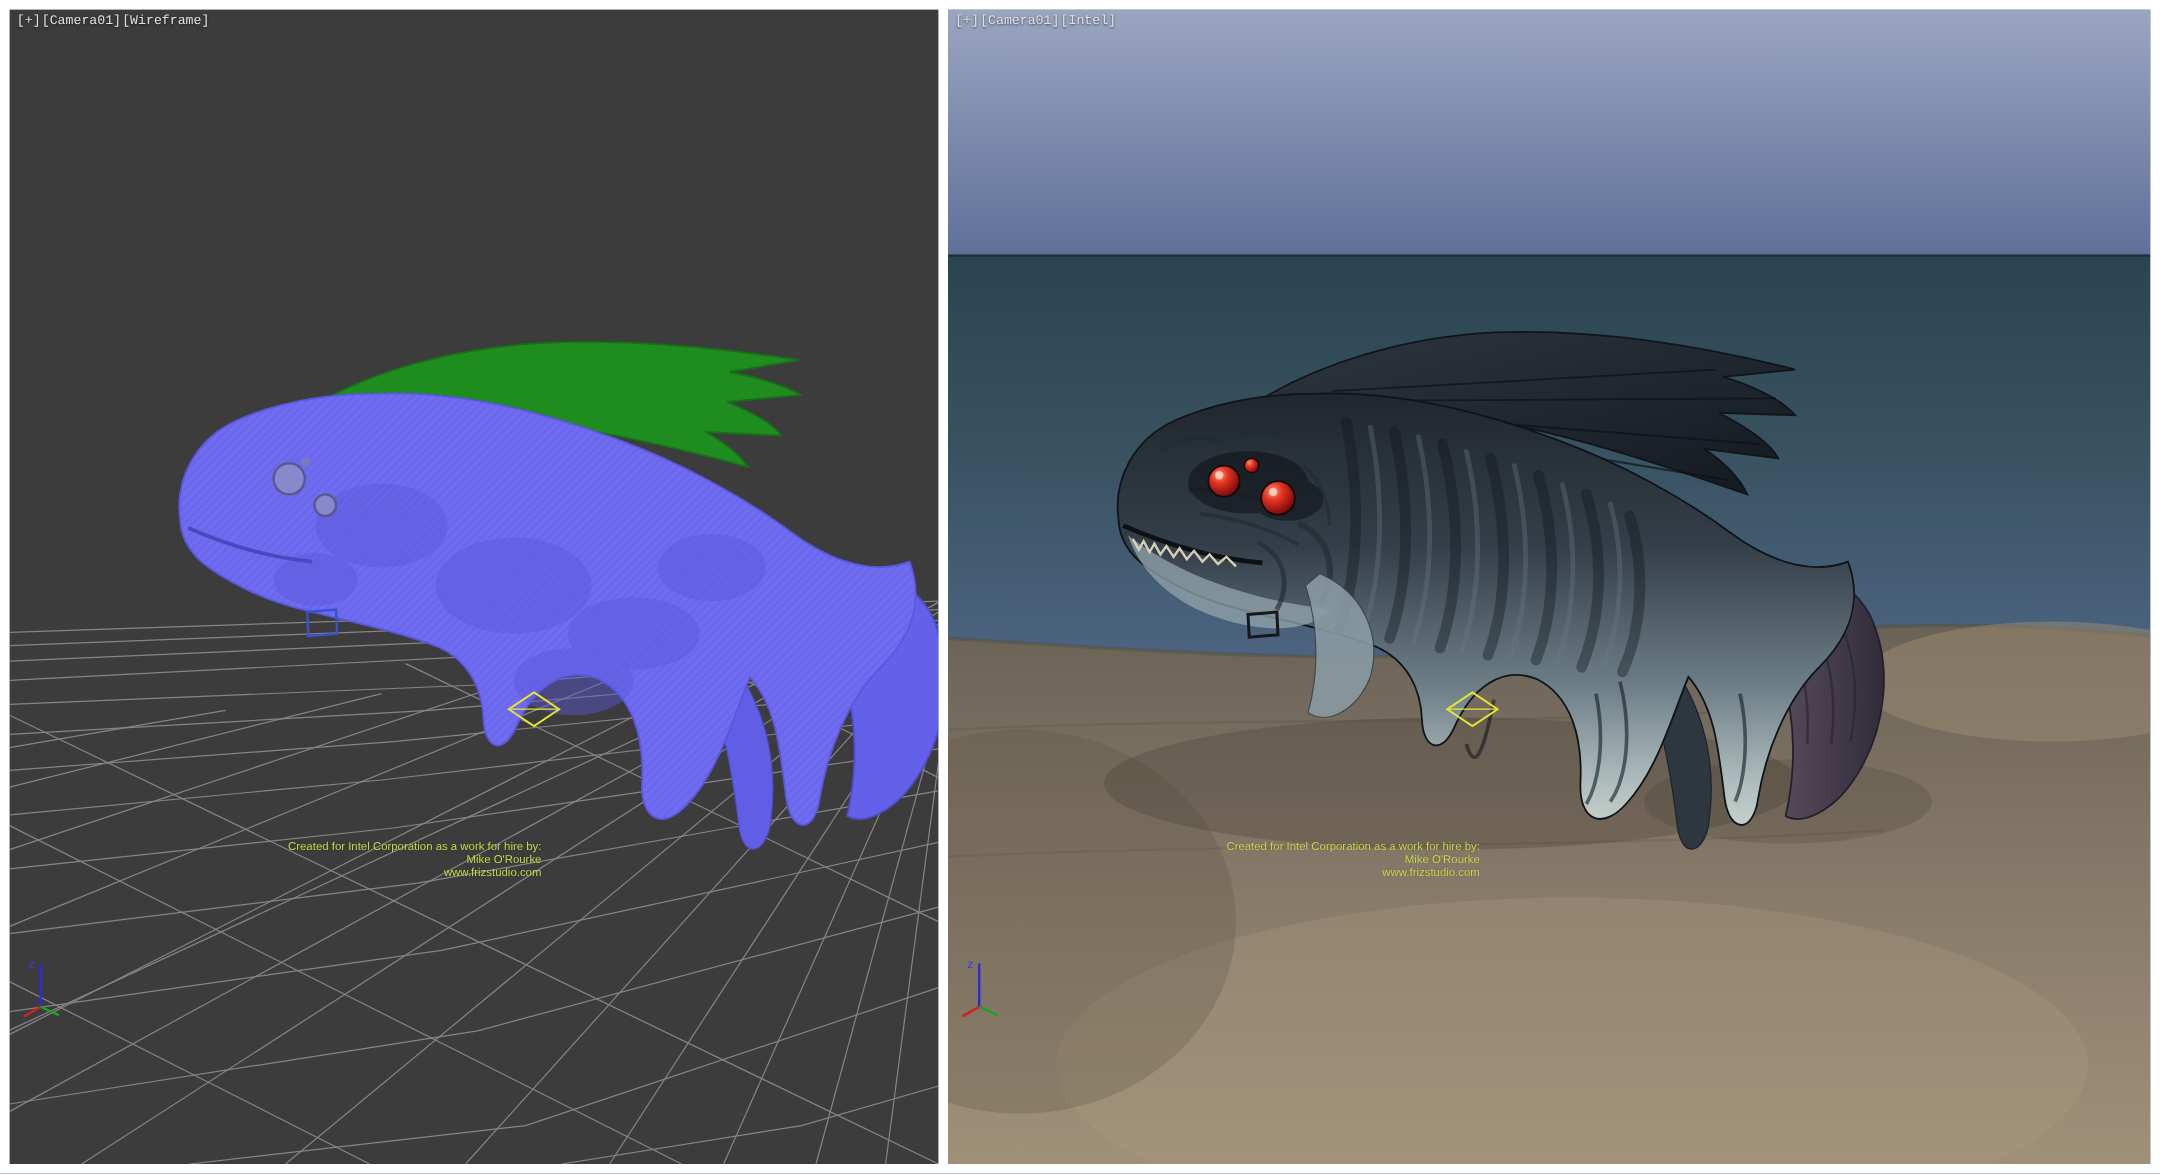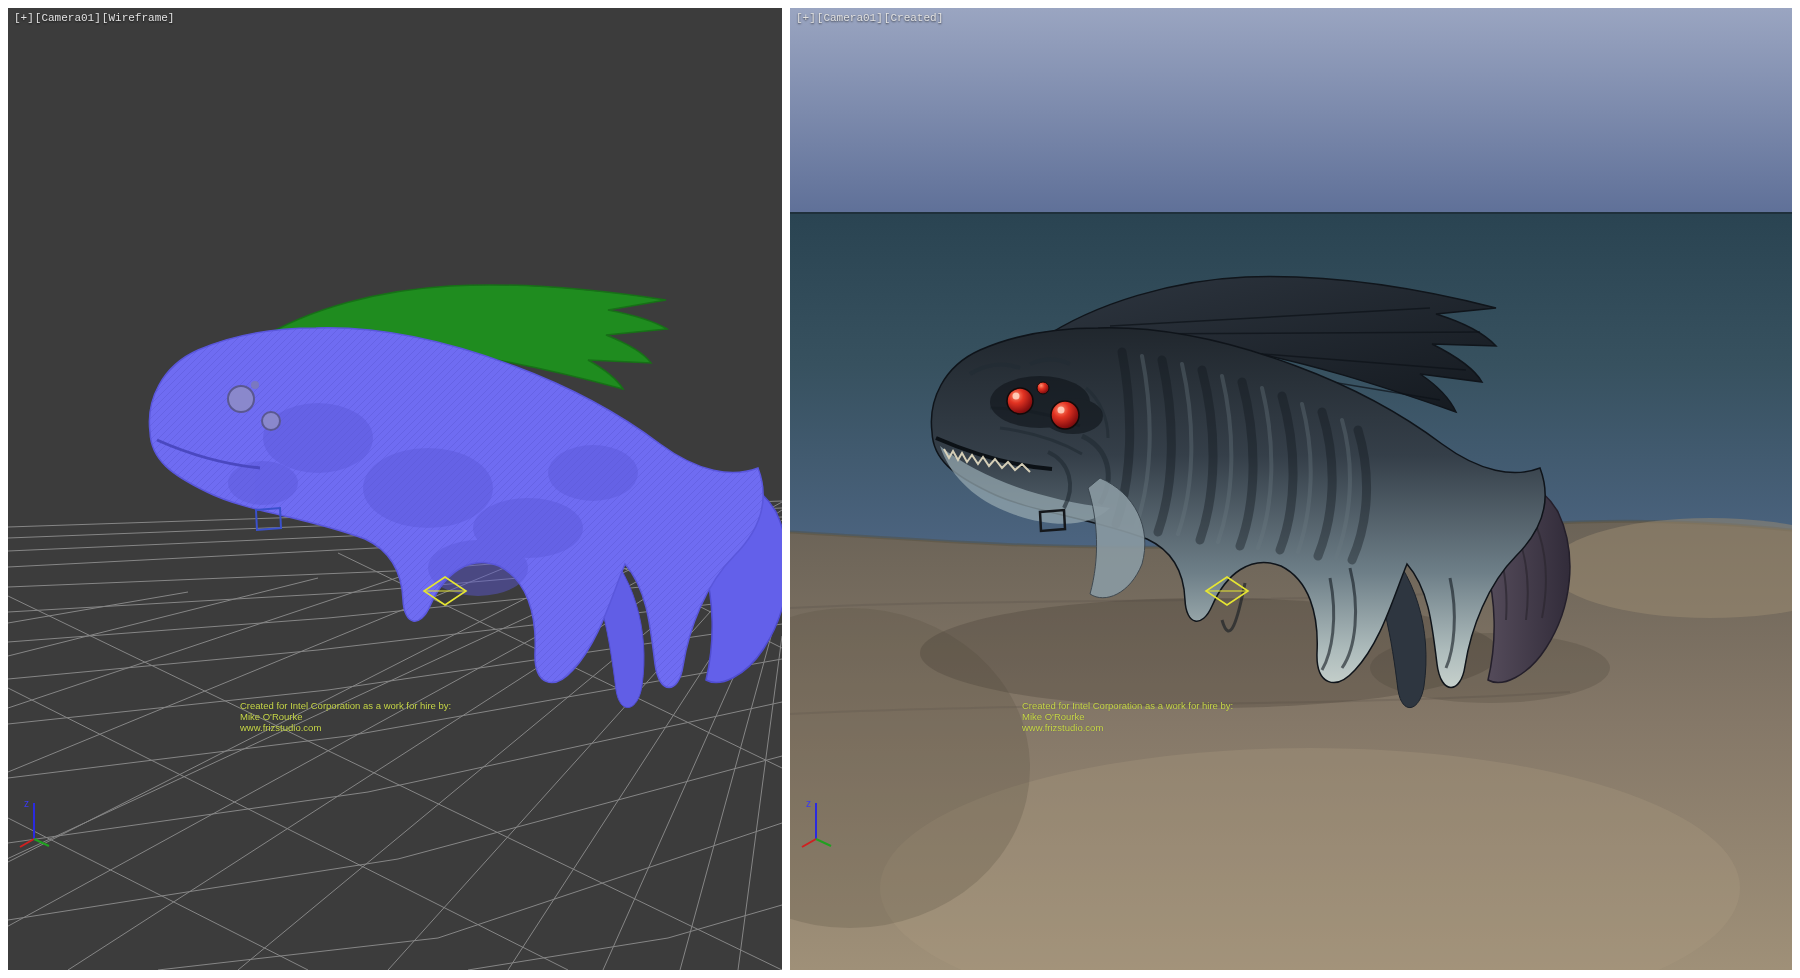--- a/index.html
+++ b/index.html
@@ -17,20 +17,21 @@
     font-size:11px;color:#e2e2e2;letter-spacing:0;
     text-shadow:0 1px 2px rgba(0,0,0,.65);
     display:flex;gap:1px;white-space:pre;
   }
   .vp-label span{cursor:default;}
   .watermark{
     position:absolute;left:232px;top:692px;z-index:5;
     color:#c9d94a;font-size:9.5px;line-height:11px;
     font-family:"Liberation Sans",sans-serif;
     text-shadow:0 0 1px rgba(0,0,0,.3);
+    text-align:right;
   }
   .tripod{position:absolute;left:8px;top:785px;z-index:5;}
 </style>
 </head>
 <body>
 
 <div class="viewport" id="vp-left">
 
   <svg class="scene" viewBox="0 0 774 962" xmlns="http://www.w3.org/2000/svg">
     <defs>
@@ -248,21 +249,21 @@
     <path d="M250 504 L274 502 L275 521 L251 523 Z" fill="none" stroke="#15181c" stroke-width="2.5"></path>
     <g fill="none" stroke="#e6e632">
       <path d="M437 569 L458 583 L437 597 L416 583 Z" stroke-width="1.6"></path>
       <path d="M416 583 L458 583" stroke-width="1"></path>
     </g>
   </svg>
 
   <div class="vp-label">
     <span>[+]</span>
     <span>[Camera01]</span>
-    <span>[Created]</span>
+    <span>[Intel]</span>
   </div>
 
   <div class="watermark">
     <div>Created for Intel Corporation as a work for hire by:</div>
     <div>Mike O'Rourke</div>
     <div>www.frizstudio.com</div>
   </div>
 
   <svg class="tripod" width="44" height="58" viewBox="0 0 44 58" xmlns="http://www.w3.org/2000/svg">
     <text x="8" y="14" font-size="10" fill="#3a3af0" font-family="Liberation Sans, sans-serif">z</text>

